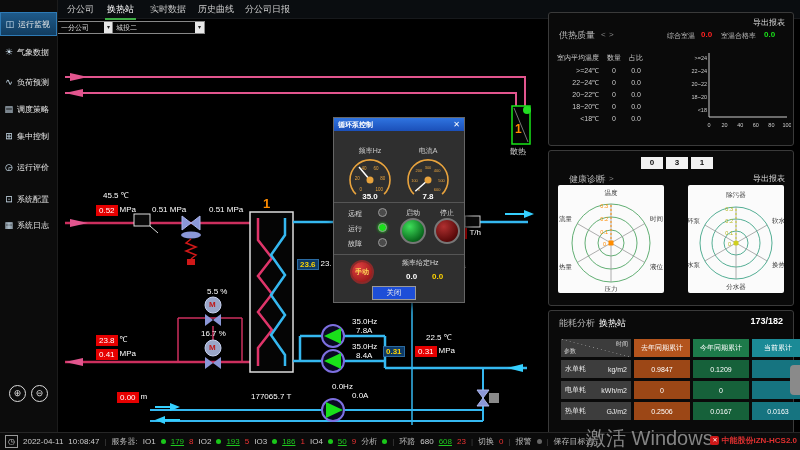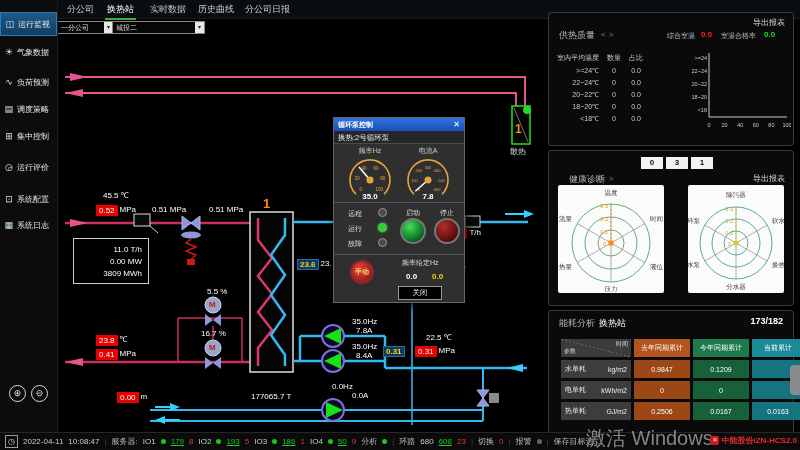--- a/index.html
+++ b/index.html
@@ -57,22 +57,22 @@
   #dlg-x{position:absolute;right:4px;top:0;font-size:8px;color:#fff;line-height:13px;}
   .dlg-sep{position:absolute;left:0;width:100%;border-bottom:1px solid #555;}
   .led{position:absolute;width:7px;height:7px;border-radius:50%;border:1px solid #999;background:#4a4a4a;}
   .led.on{background:#1ae01a;box-shadow:0 0 3px #1ae01a;}
   .bigbtn{position:absolute;width:26px;height:26px;border-radius:50%;border:2px solid #777;box-sizing:border-box;}
   .btn-grn{background:radial-gradient(circle at 35% 30%,#3fe05a,#0a6a1e 70%,#064012);}
   .btn-red{background:radial-gradient(circle at 35% 30%,#b03030,#5a0a0a 70%,#3a0505);}
   .btn-man{position:absolute;width:24px;height:24px;border-radius:50%;border:2px solid #8a2a2a;
       background:radial-gradient(circle at 35% 30%,#e04040,#8a1010);color:#ffd455;font-size:7px;
       font-weight:bold;display:flex;align-items:center;justify-content:center;box-sizing:border-box;}
-  #dlg-close{position:absolute;left:38px;top:168px;width:42px;height:12px;background:#000000;
-      border:1px solid #999;color:#eee;font-size:7.5px;text-align:center;line-height:12px;margin-left:26px;}
+  #dlg-close{position:absolute;left:38px;top:168px;width:42px;height:12px;background:#1d4ed8;
+      border:1px solid #999;color:#eee;font-size:7.5px;text-align:center;line-height:12px;}
   
   #statusbar{left:0;top:432px;width:800px;height:18px;background:#0b0b0b;border-top:1px solid #262626;
       display:flex;align-items:center;gap:5px;padding-left:5px;box-sizing:border-box;font-size:8px;color:#ccc;}
   #statusbar .sep{color:#444;}
   .dot{display:inline-block;width:5px;height:5px;border-radius:50%;background:#1ac81a;}
   .grn{color:#1ec91e;text-decoration:underline;} .red{color:#e33;}
   #watermark{position:absolute;left:586px;top:425px;font-size:20px;color:#9a9a9a;opacity:.85;z-index:11;}
   #brand{position:absolute;right:3px;top:435px;display:flex;align-items:center;gap:2px;z-index:12;padding-left:40px;}
   #brand .logo{width:9px;height:9px;background:#cf1818;border-radius:2px;color:#fff;font-size:6px;
       text-align:center;line-height:9px;}
@@ -173,26 +173,20 @@
   </svg>
 
   <div class="t" style="left:103px;top:192px;z-index:2">45.5 ℃</div>
   <div class="t row" style="left:96px;top:205px;z-index:2">
     <span class="redbox">0.52</span>
     <span>MPa</span>
   </div>
   <div class="t" style="left:152px;top:206px;z-index:2">0.51 MPa</div>
   <div class="t" style="left:209px;top:206px;z-index:2">0.51 MPa</div>
 
-  <div class="abs" style="left:73px;top:238px;width:76px;height:46px;border:1px solid #ccc;background:#000;z-index:2;
-       display:flex;flex-direction:column;justify-content:center;align-items:flex-end;padding-right:6px;box-sizing:border-box;gap:3px;">
-    <span style="font-size:8px">11.0 T/h</span>
-    <span style="font-size:8px">0.00 MW</span>
-    <span style="font-size:8px">3809 MWh</span>
-  </div>
 
   <div class="t" style="left:207px;top:288px;z-index:2">5.5 %</div>
   <div class="t" style="left:201px;top:330px;z-index:2">16.7 %</div>
   <div class="t" style="left:209px;top:301px;z-index:2;color:#c01818;font-weight:bold;">M</div>
   <div class="t" style="left:209px;top:344px;z-index:2;color:#c01818;font-weight:bold;">M</div>
 
   <div class="t" style="left:263px;top:197px;z-index:2;font-size:13px;font-weight:bold;color:#ff8c00;">1</div>
   <div class="t row" style="left:297px;top:259px;z-index:2">
     <span class="yelbox">23.6</span>
     <span>23.</span>
@@ -452,22 +446,20 @@
       <div class="v-org">0.2506</div>
       <div class="v-grn">0.0167</div>
       <div class="v-tea">0.0163</div>
     </div>
   </div>
   <div class="abs" style="left:790px;top:365px;width:10px;height:30px;background:#8a8a8a;border-radius:4px 0 0 4px;z-index:4"></div>
 
   <div class="abs" id="dialog">
     <div id="dlg-title">循环泵控制</div>
     <span id="dlg-x">✕</span>
-    <div class="abs" style="left:0;top:13px;width:100%;height:13px;background:#262626;border-bottom:1px solid #4a4a4a;
-         font-size:7.5px;color:#eee;line-height:13px;padding-left:4px;box-sizing:border-box;">换热:2号循环泵</div>
 
     <div class="abs" style="left:8px;top:28px;width:56px;text-align:center;font-size:7px;color:#ccc">频率Hz</div>
     <div class="abs" style="left:66px;top:28px;width:56px;text-align:center;font-size:7px;color:#ccc">电流A</div>
 
     <svg class="abs" style="left:9px;top:36px" width="54" height="44" viewBox="0 0 54 44">
       <path d="M12.9 40.1 A20 20 0 1 1 41.1 40.1" fill="none" stroke="#e8a33d" stroke-width="1.6"></path>
       <text x="17.8" y="37" font-size="4.5" fill="#e8a33d" text-anchor="middle">0</text>
       <text x="14.2" y="26" font-size="4.5" fill="#e8a33d" text-anchor="middle">20</text>
       <text x="21.1" y="16" font-size="4.5" fill="#e8a33d" text-anchor="middle">40</text>
       <text x="32.9" y="16" font-size="4.5" fill="#e8a33d" text-anchor="middle">60</text>

